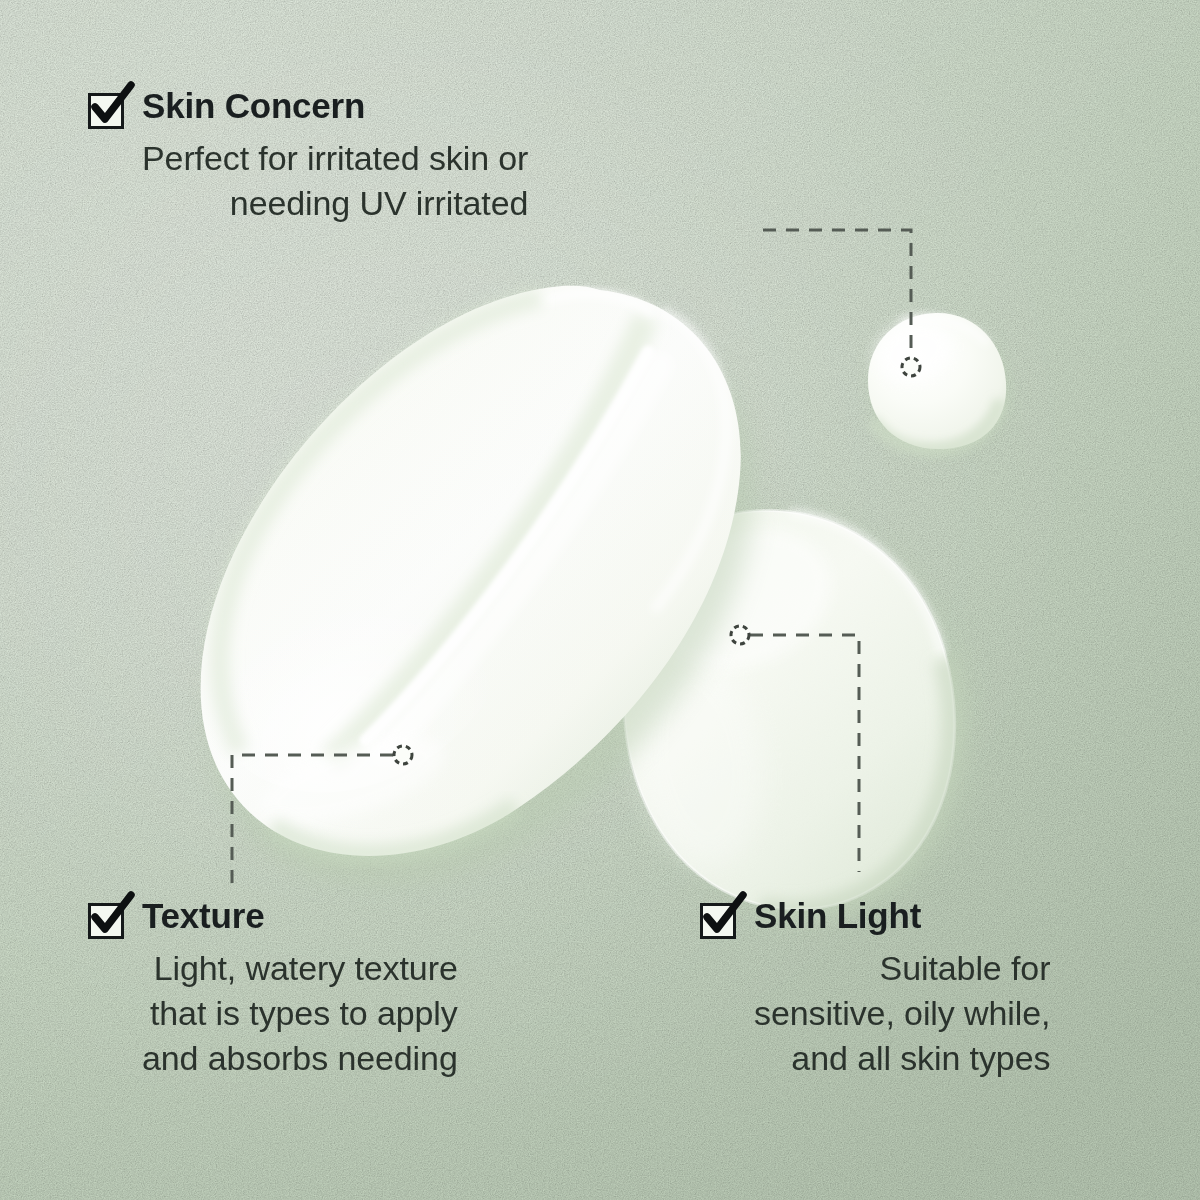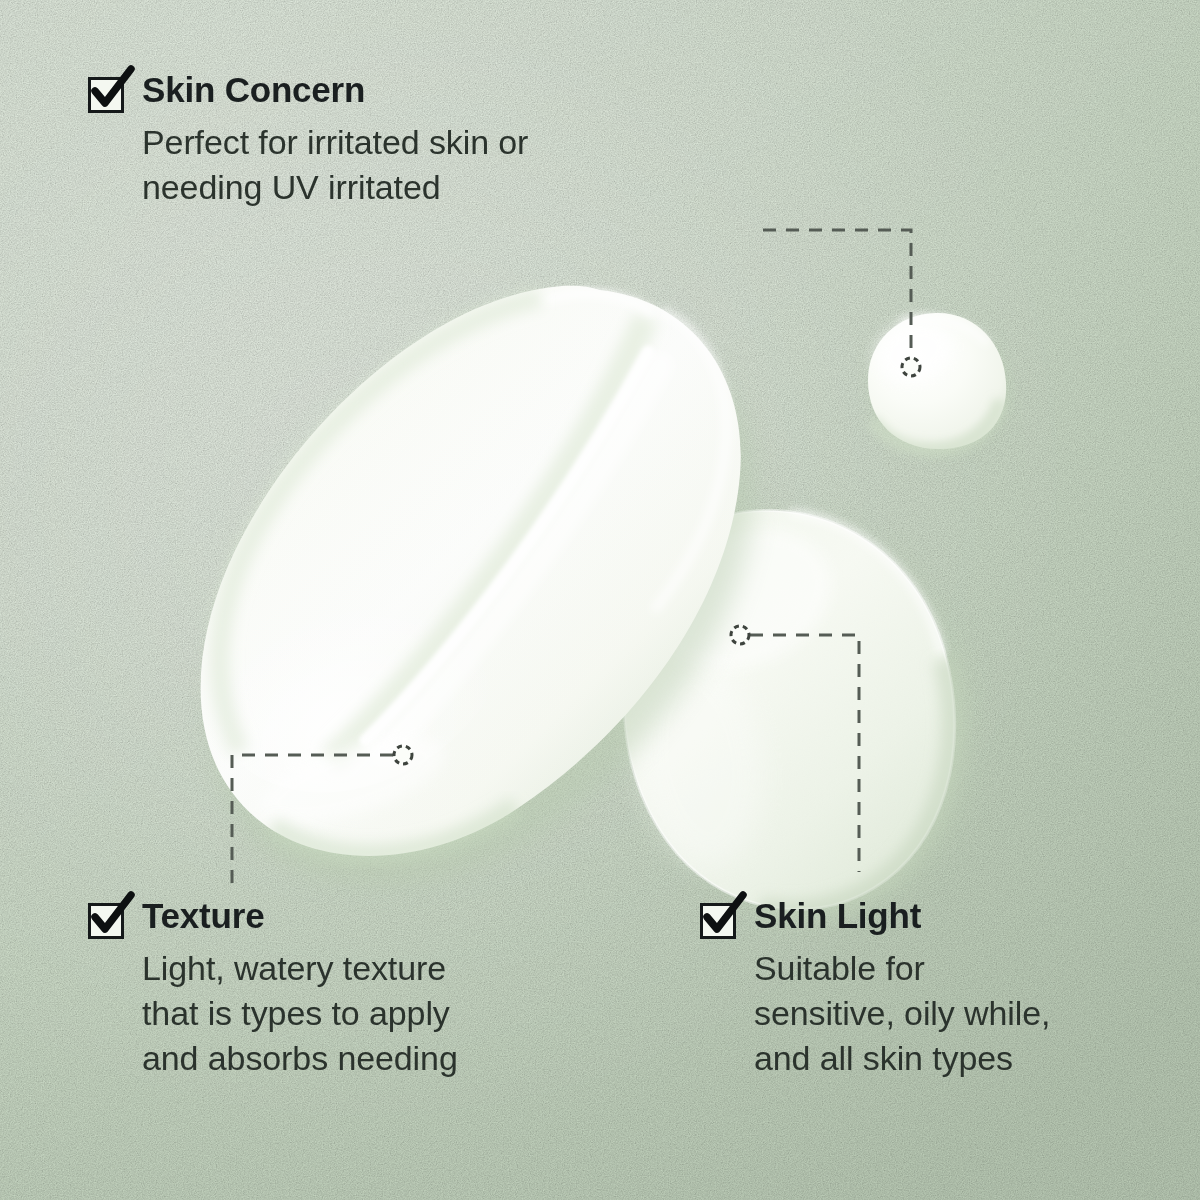--- a/index.html
+++ b/index.html
@@ -92,25 +92,26 @@
     letter-spacing: -0.2px;
     white-space: nowrap;
   }
   .info-body {
     margin-top: 7px;
     margin-left: 54px;
     font-size: 34px;
     line-height: 1.33;
     color: #2b332d;
     letter-spacing: -0.1px;
+    text-align: right;
   }
   .info-body div { white-space: nowrap; }
 
   
-  #block-concern  { left: 88px;  top: 72px;  }
+  #block-concern  { left: 88px;  top: 88px;  }
   #block-texture  { left: 88px;  top: 898px; }
   #block-skintype { left: 700px; top: 898px; }
 </style>
 </head>
 <body>
 
 <div class="canvas">
 
   <div class="bg-base"></div>
   <div class="bg-vignette"></div>

